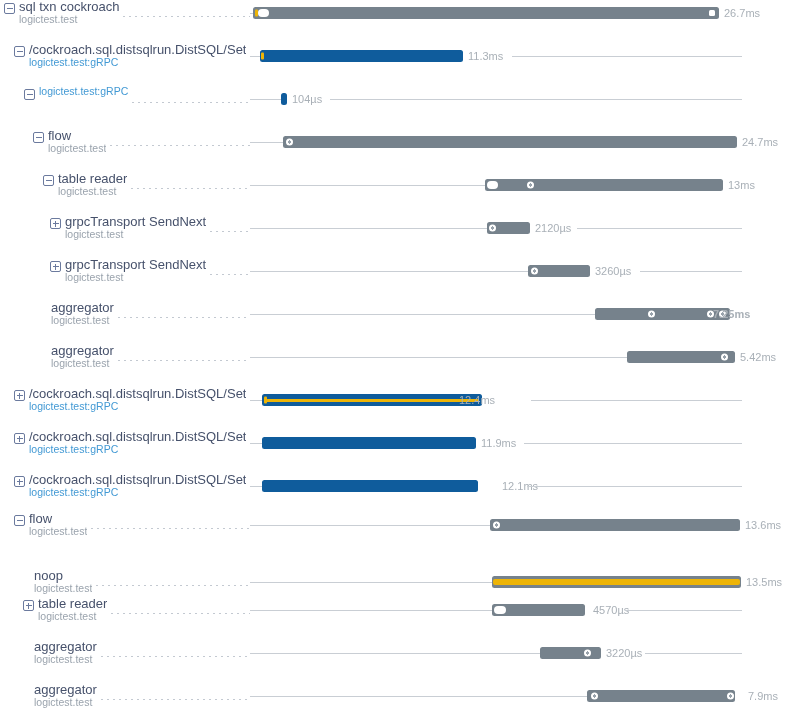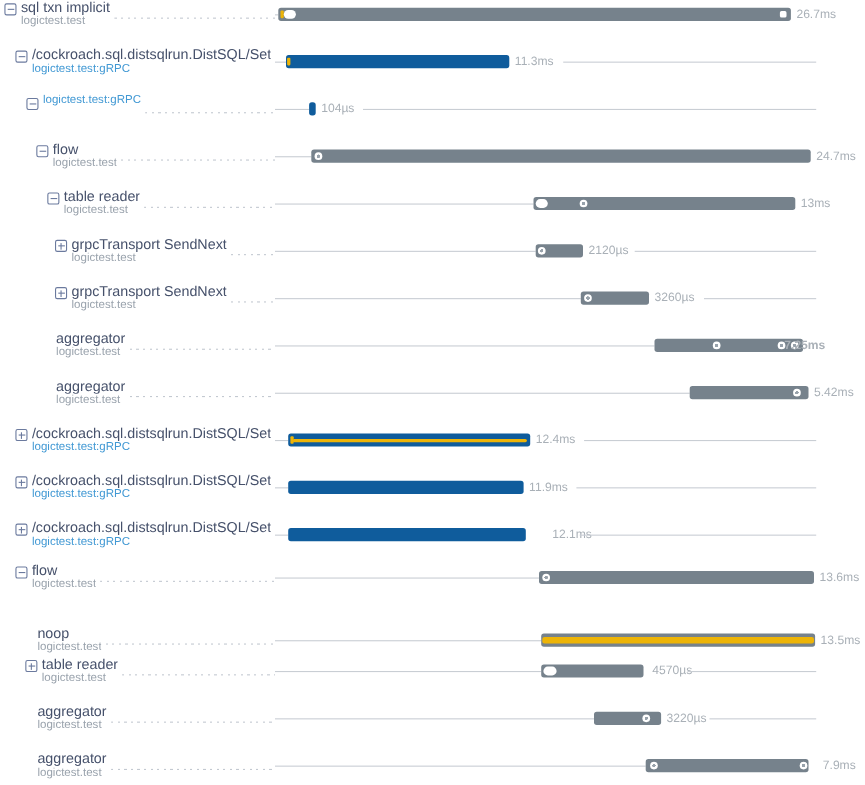--- a/index.html
+++ b/index.html
@@ -34,21 +34,21 @@
 </head>
 <body>
 
 <div id="stage">
     <div class="row" style="top: 0px;">
       <div class="labelflex" style="padding-left: 4px;">
         <div class="tico">
           <div class="h"></div>
         </div>
         <div class="ltext">
-          <div class="ttl">sql txn implicit</div>
+          <div class="ttl">sql txn cockroach</div>
           <div class="svc">logictest.test</div>
         </div>
         <div class="dash"></div>
       </div>
       <div class="line" style="left: 250px; width: 3px;"></div>
       <div class="bar gray" style="left: 253px; width: 466px;">
         <div class="mk tick" style="left: 2px;"></div>
         <div class="mk pill" style="left: 5px; width: 11px;"></div>
         <div class="mk sq" style="left: 456px;"></div>
       </div>
@@ -200,21 +200,21 @@
           <div class="ttl">/cockroach.sql.distsqlrun.DistSQL/Set</div>
           <div class="svc link">logictest.test:gRPC</div>
         </div>
         <div class="dash"></div>
       </div>
       <div class="line" style="left: 250px; width: 12px;"></div>
       <div class="bar blue" style="left: 262px; width: 220px;">
         <div class="stripe thin"></div>
         <div class="mk tick" style="left: 2px;"></div>
       </div>
-      <div class="dur" style="left: 487px;">12.4ms</div>
+      <div class="dur" style="left: 459px;">12.4ms</div>
       <div class="line" style="left: 531px; width: 211px;"></div>
     </div>
     <div class="row" style="top: 430px;">
       <div class="labelflex" style="padding-left: 14px;">
         <div class="tico plus">
           <div class="h"></div>
           <div class="v"></div>
         </div>
         <div class="ltext">
           <div class="ttl">/cockroach.sql.distsqlrun.DistSQL/Set</div>

